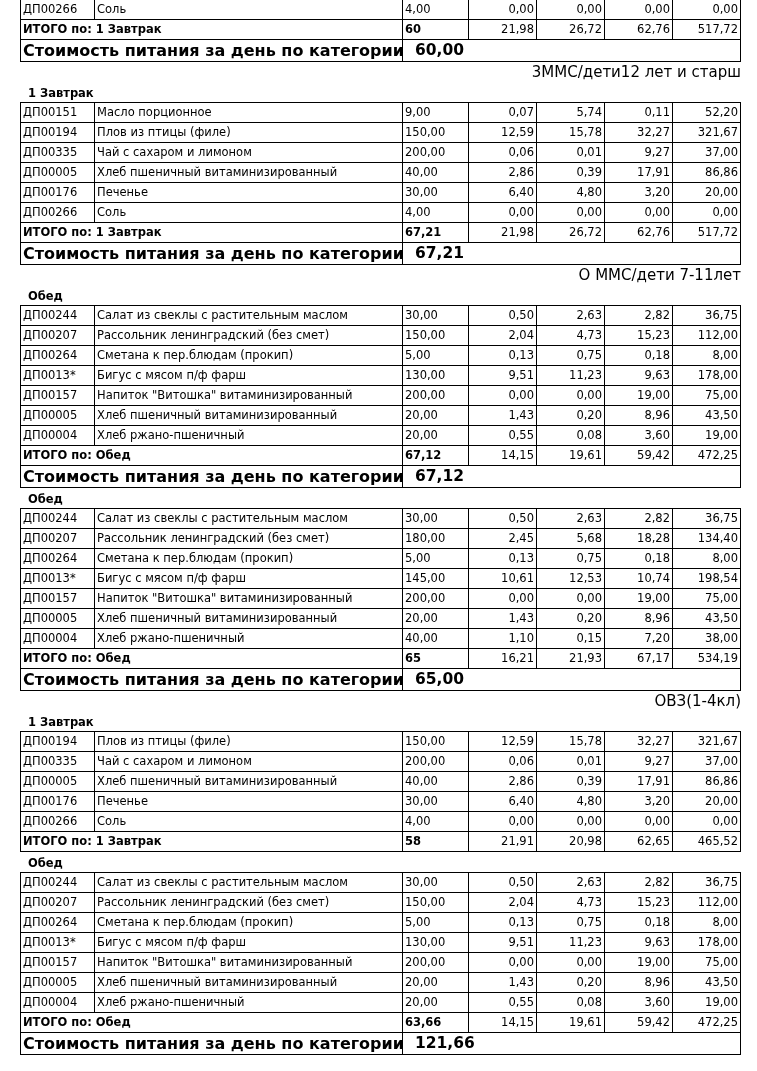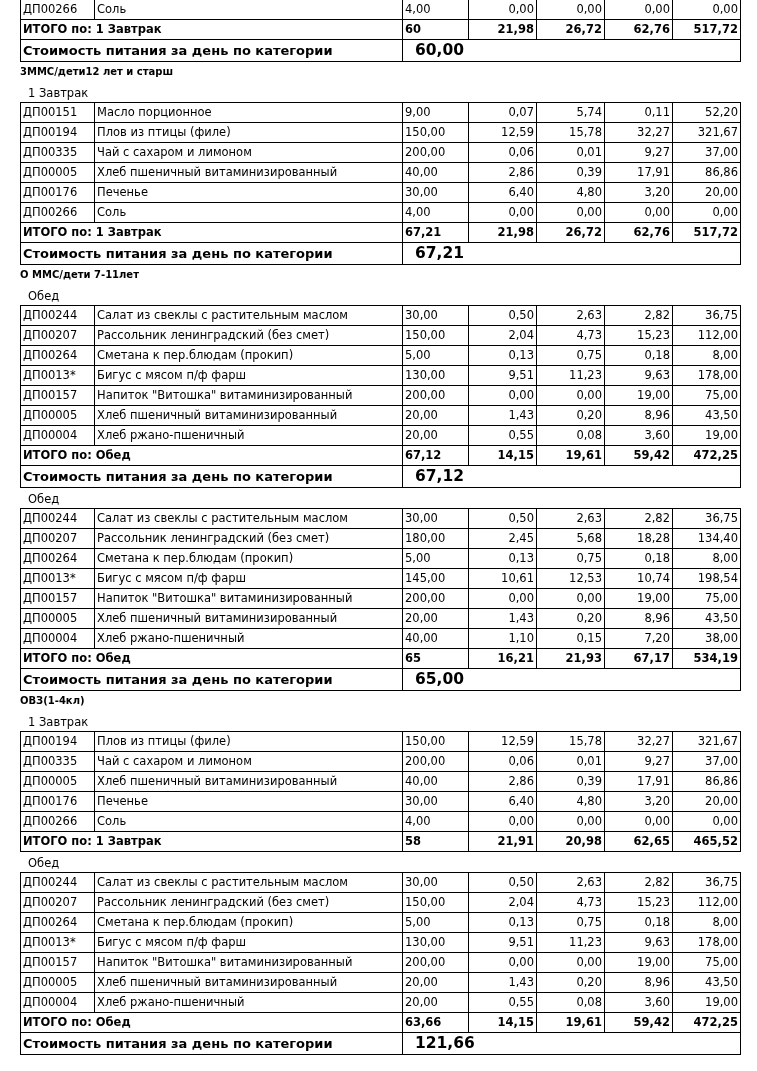--- a/index.html
+++ b/index.html
@@ -16,29 +16,29 @@
     border: 1px solid #000; height: 19px; padding: 0 2px; white-space: nowrap;
     overflow: hidden; line-height: 19px;
   }
   col.c-code { width: 74px; }
   col.c-name { width: 308px; }
   col.c-w { width: 66px; }
   col.c-n { width: 68px; }
   td.num { text-align: right; }
   td.ctr { }
   tr.total td { font-weight: bold; }
-  tr.total td.nb { font-weight: bold; }
-  tr.cost td { height: 21px; line-height: 21px; font-size: 13px; font-weight: bold; }
+  tr.total td.nb { font-weight: normal; }
+  tr.cost td { height: 21px; line-height: 21px; font-size: 16px; font-weight: bold; }
   tr.cost td.costval { font-size: 15.5px; padding-left: 12px; margin-left: 30px; }
   tr.cost td.costempty { border-left: none; }
   .cat-title {
-    text-align: left; font-weight: bold; font-size: 10px; height: 20px; line-height: 20px;
+    text-align: right; font-weight: normal; font-size: 15px; height: 20px; line-height: 20px;
   }
   .meal-title {
-    font-weight: normal; font-size: 11.5px; height: 20px; line-height: 22px; padding-left: 8px;
+    font-weight: bold; font-size: 11.5px; height: 20px; line-height: 22px; padding-left: 8px;
   }
   table.t.notop tr:first-child td { border-top: none; }
 </style>
 </head>
 <body>
 
 <div id="doc">
     <div>
       <table class="t notop">
         <colgroup>

